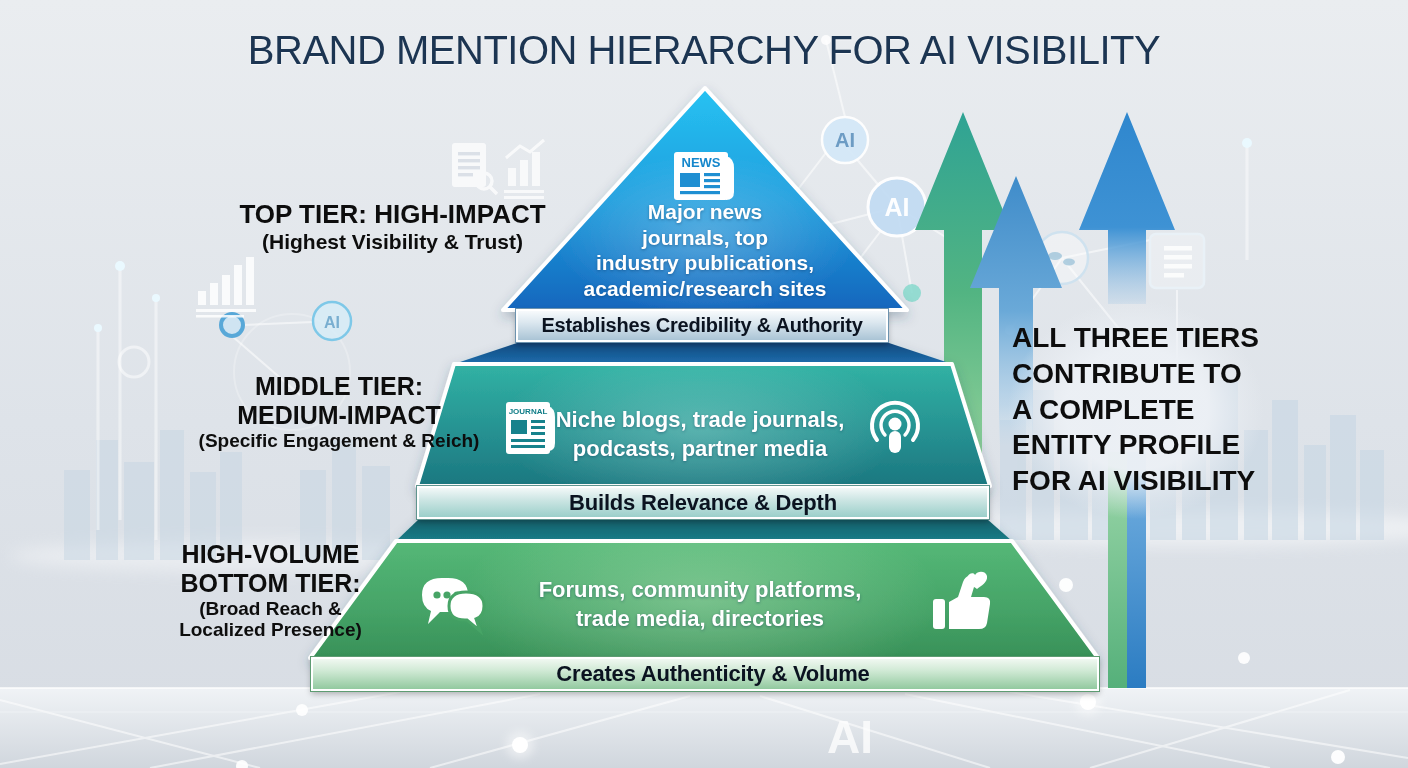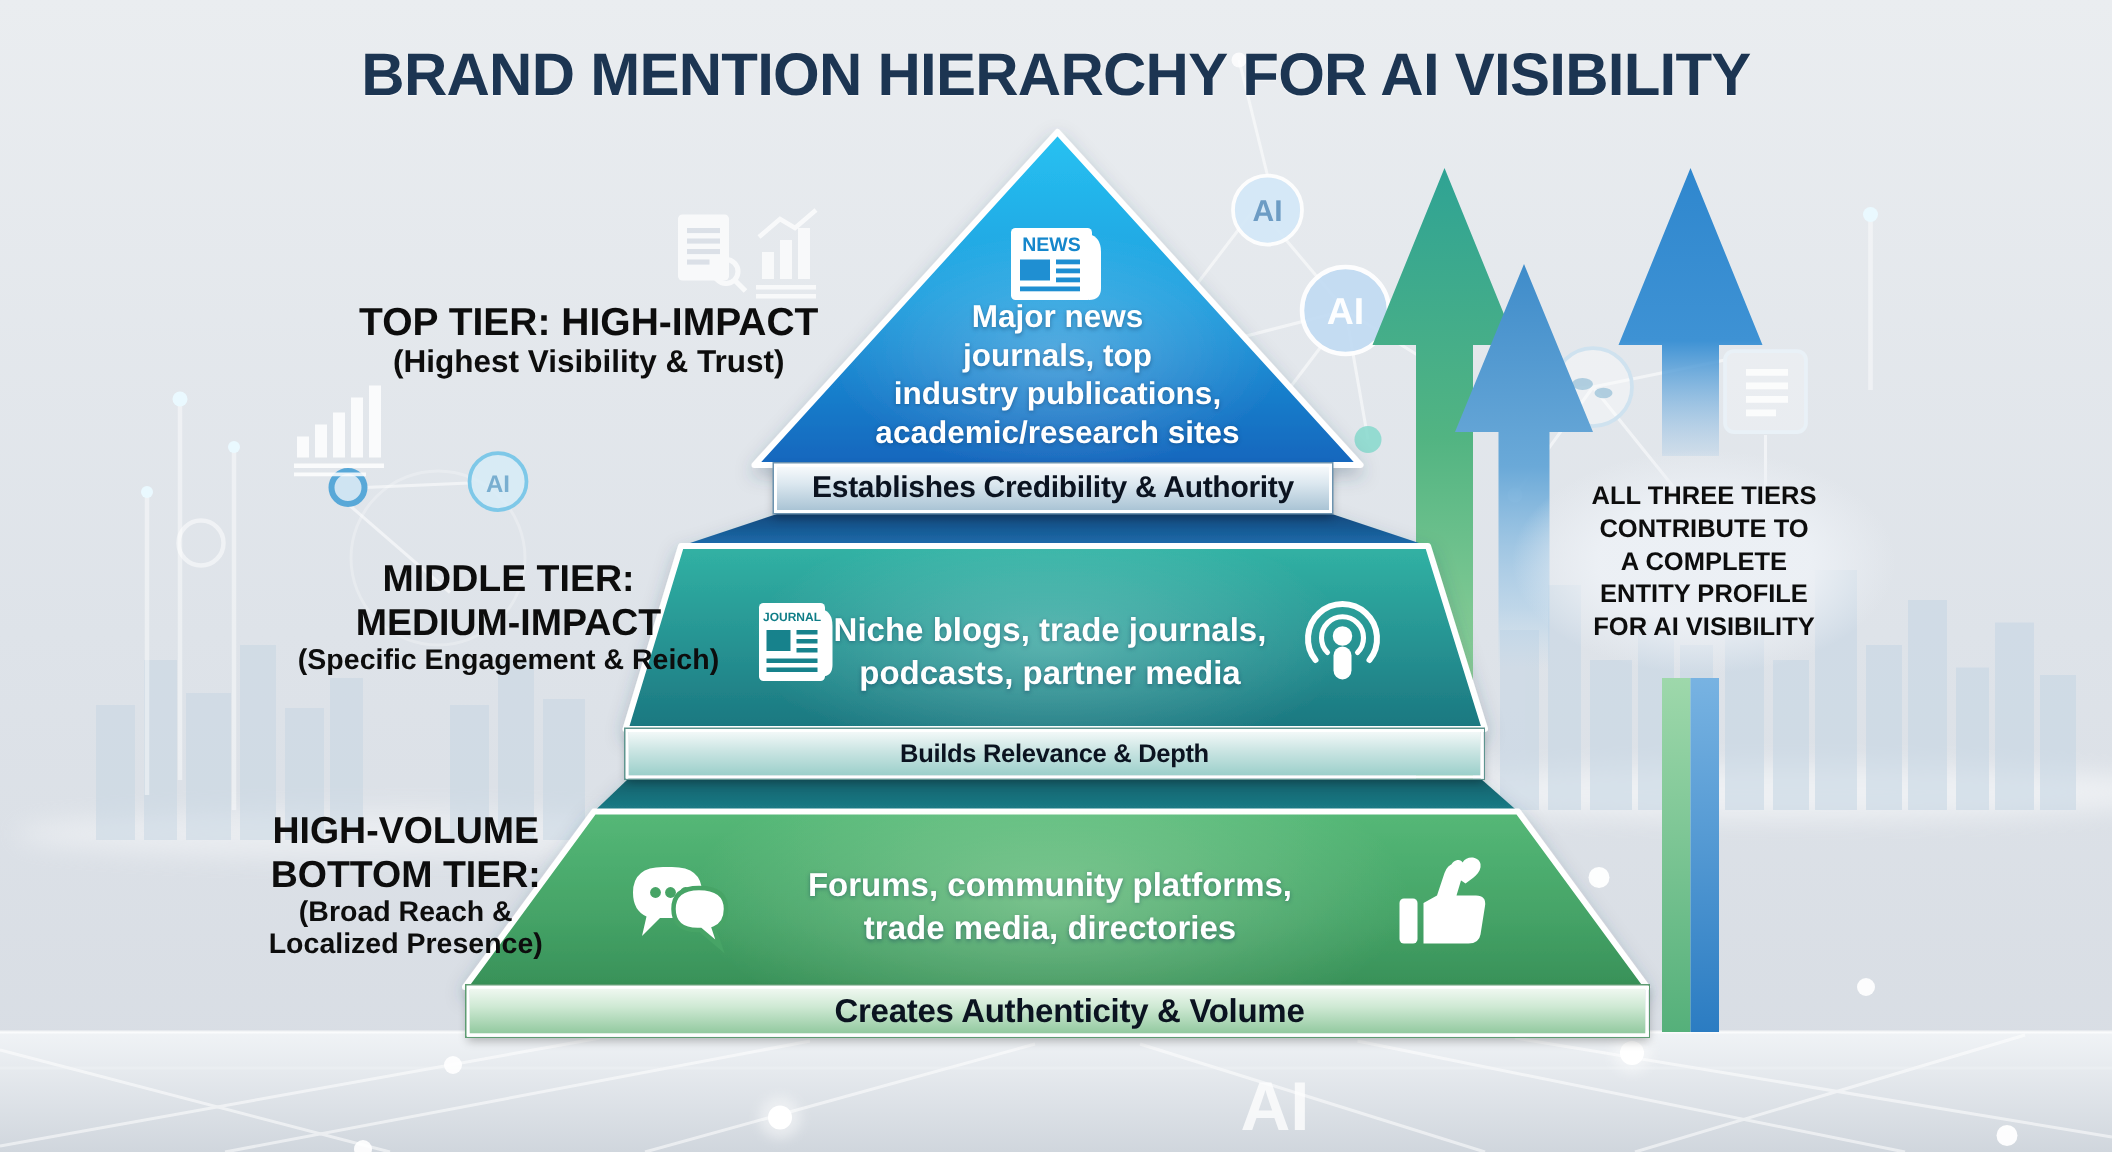--- a/index.html
+++ b/index.html
@@ -3,38 +3,38 @@
 <meta charset="utf-8">
 <style>
   html,body{margin:0;padding:0;background:#dde2e8;}
   .stage{position:relative;width:1408px;height:768px;overflow:hidden;
          font-family:"Liberation Sans",sans-serif;}
   .stage svg.layer{position:absolute;left:0;top:0;width:1408px;height:768px;}
   #bg{z-index:0}#arrows{z-index:1}#pyramid{z-index:2}
   .overlay{position:absolute;inset:0;z-index:3;}
   .abs{position:absolute;}
   .page-title{left:0;top:28px;width:100%;text-align:center;font-size:40px;
-      font-weight:700;letter-spacing:-.5px;color:#1c3552;
+      font-weight:400;letter-spacing:-.5px;color:#1c3552;
       text-shadow:0 1px 1px rgba(255,255,255,.65);}
   .label-block{text-align:center;color:#0d0d0d;font-weight:800;line-height:1.15;}
   .lb-big{font-size:26px;}
   .lb-med{font-size:25px;}
   .lb-small{font-size:19px;font-weight:700;}
   .tier-text{color:#fff;font-weight:700;text-align:center;
       text-shadow:0 1px 3px rgba(0,40,80,.4);}
   .banner{display:flex;align-items:center;justify-content:center;
       font-weight:800;color:#0b1320;border:2px solid #fff;box-sizing:border-box;
       text-align:center;letter-spacing:-.2px;}
   .banner1{background:linear-gradient(180deg,#f7fafc 0%,#dbe7ef 40%,#aac4d5 100%);
       box-shadow:0 0 0 1px #6d93af,0 3px 6px rgba(0,0,0,.28);font-size:20px;}
   .banner2{background:linear-gradient(180deg,#f2f8f8 0%,#cde6e4 40%,#9bcfca 100%);
-      box-shadow:0 0 0 1px #5f958f,0 3px 6px rgba(0,0,0,.28);font-size:17px;}
+      box-shadow:0 0 0 1px #5f958f,0 3px 6px rgba(0,0,0,.28);font-size:22px;}
   .banner3{background:linear-gradient(180deg,#f0f8f1 0%,#cfe9d4 40%,#92c99f 100%);
       box-shadow:0 0 0 1px #5e9c72,0 3px 6px rgba(0,0,0,.28);font-size:22px;}
-  .right-note{text-align:center;color:#0d0d0d;font-weight:800;font-size:17px;
+  .right-note{text-align:left;color:#0d0d0d;font-weight:800;font-size:28px;
       line-height:1.28;padding:20px 4px;
       background:radial-gradient(closest-side,rgba(236,240,245,.97) 55%,rgba(236,240,245,0) 100%);}
 </style>
 </head>
 <body>
 
 <div class="stage">
 
   <svg id="bg" class="layer" viewBox="0 0 1408 768">
     <defs>

